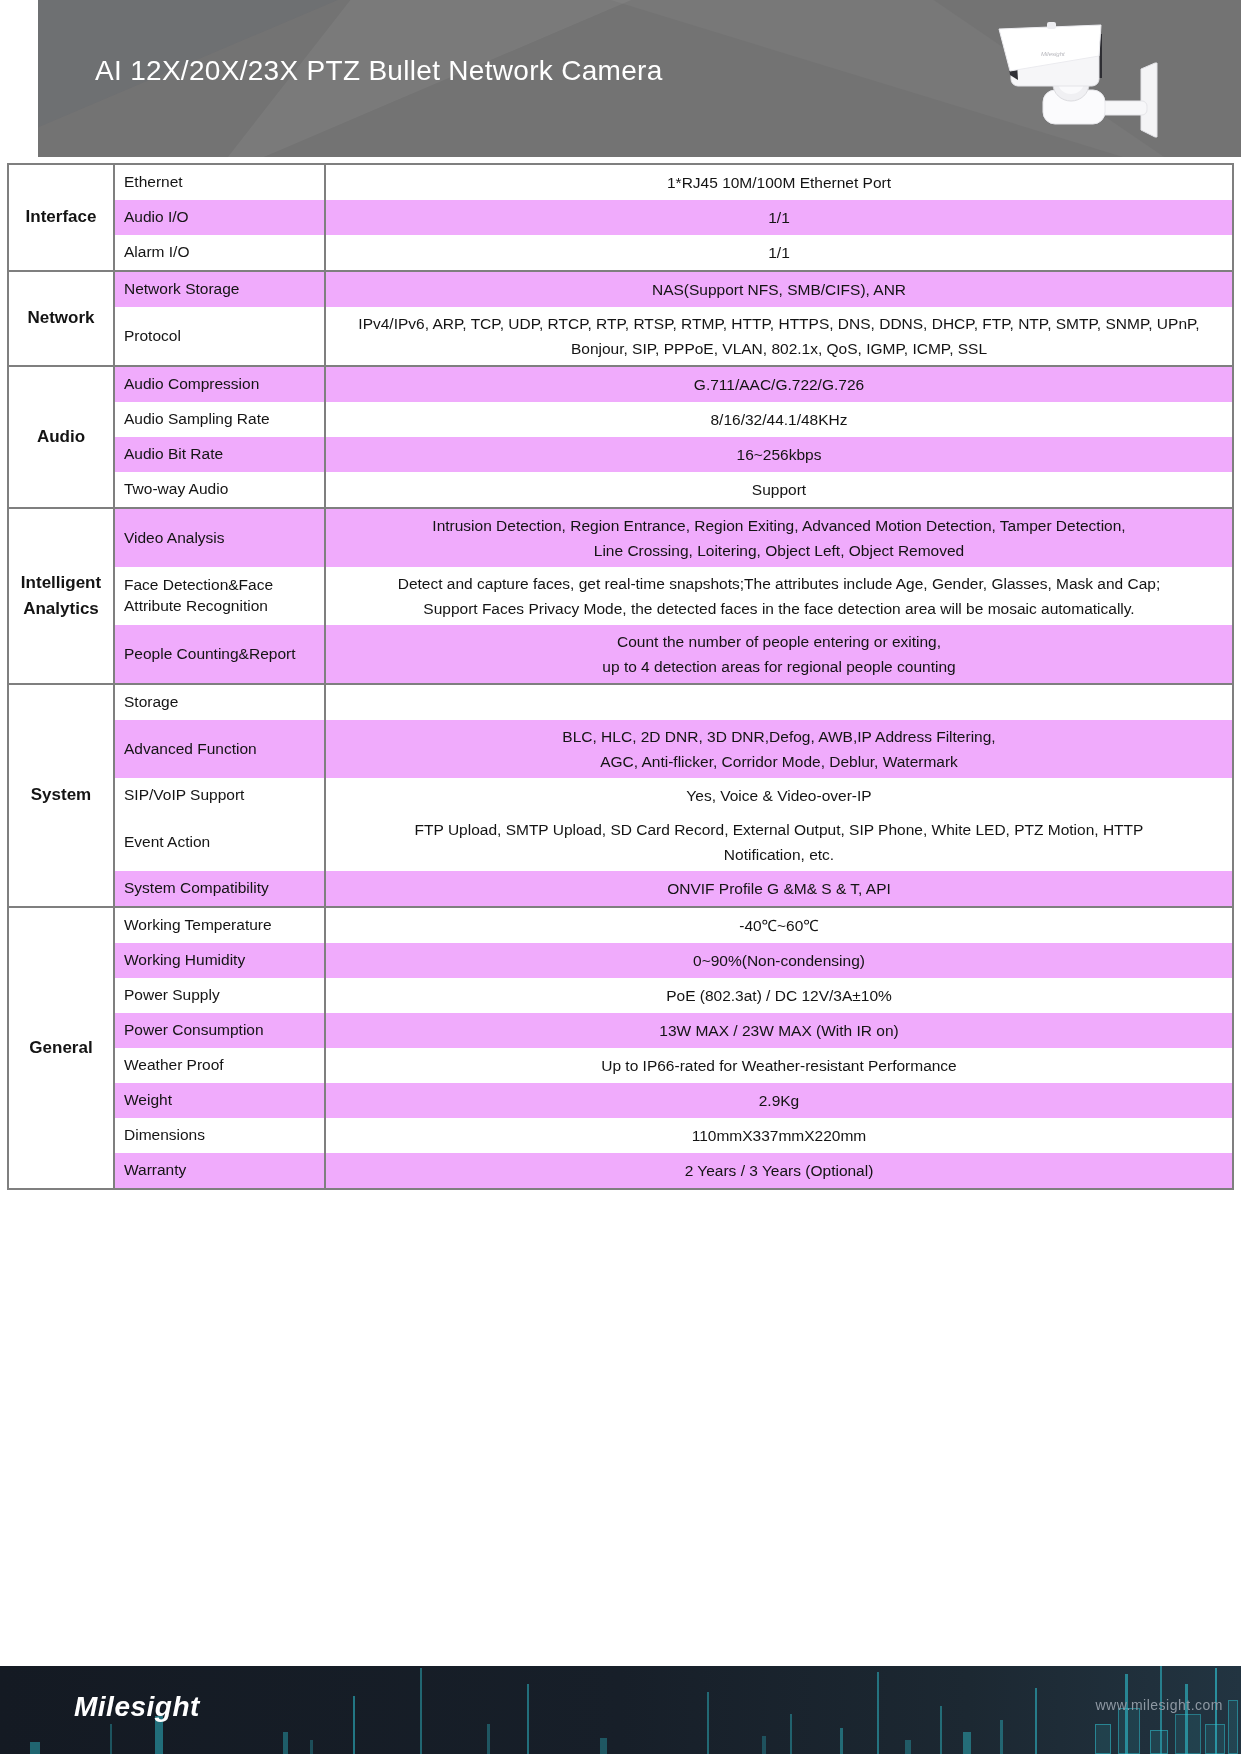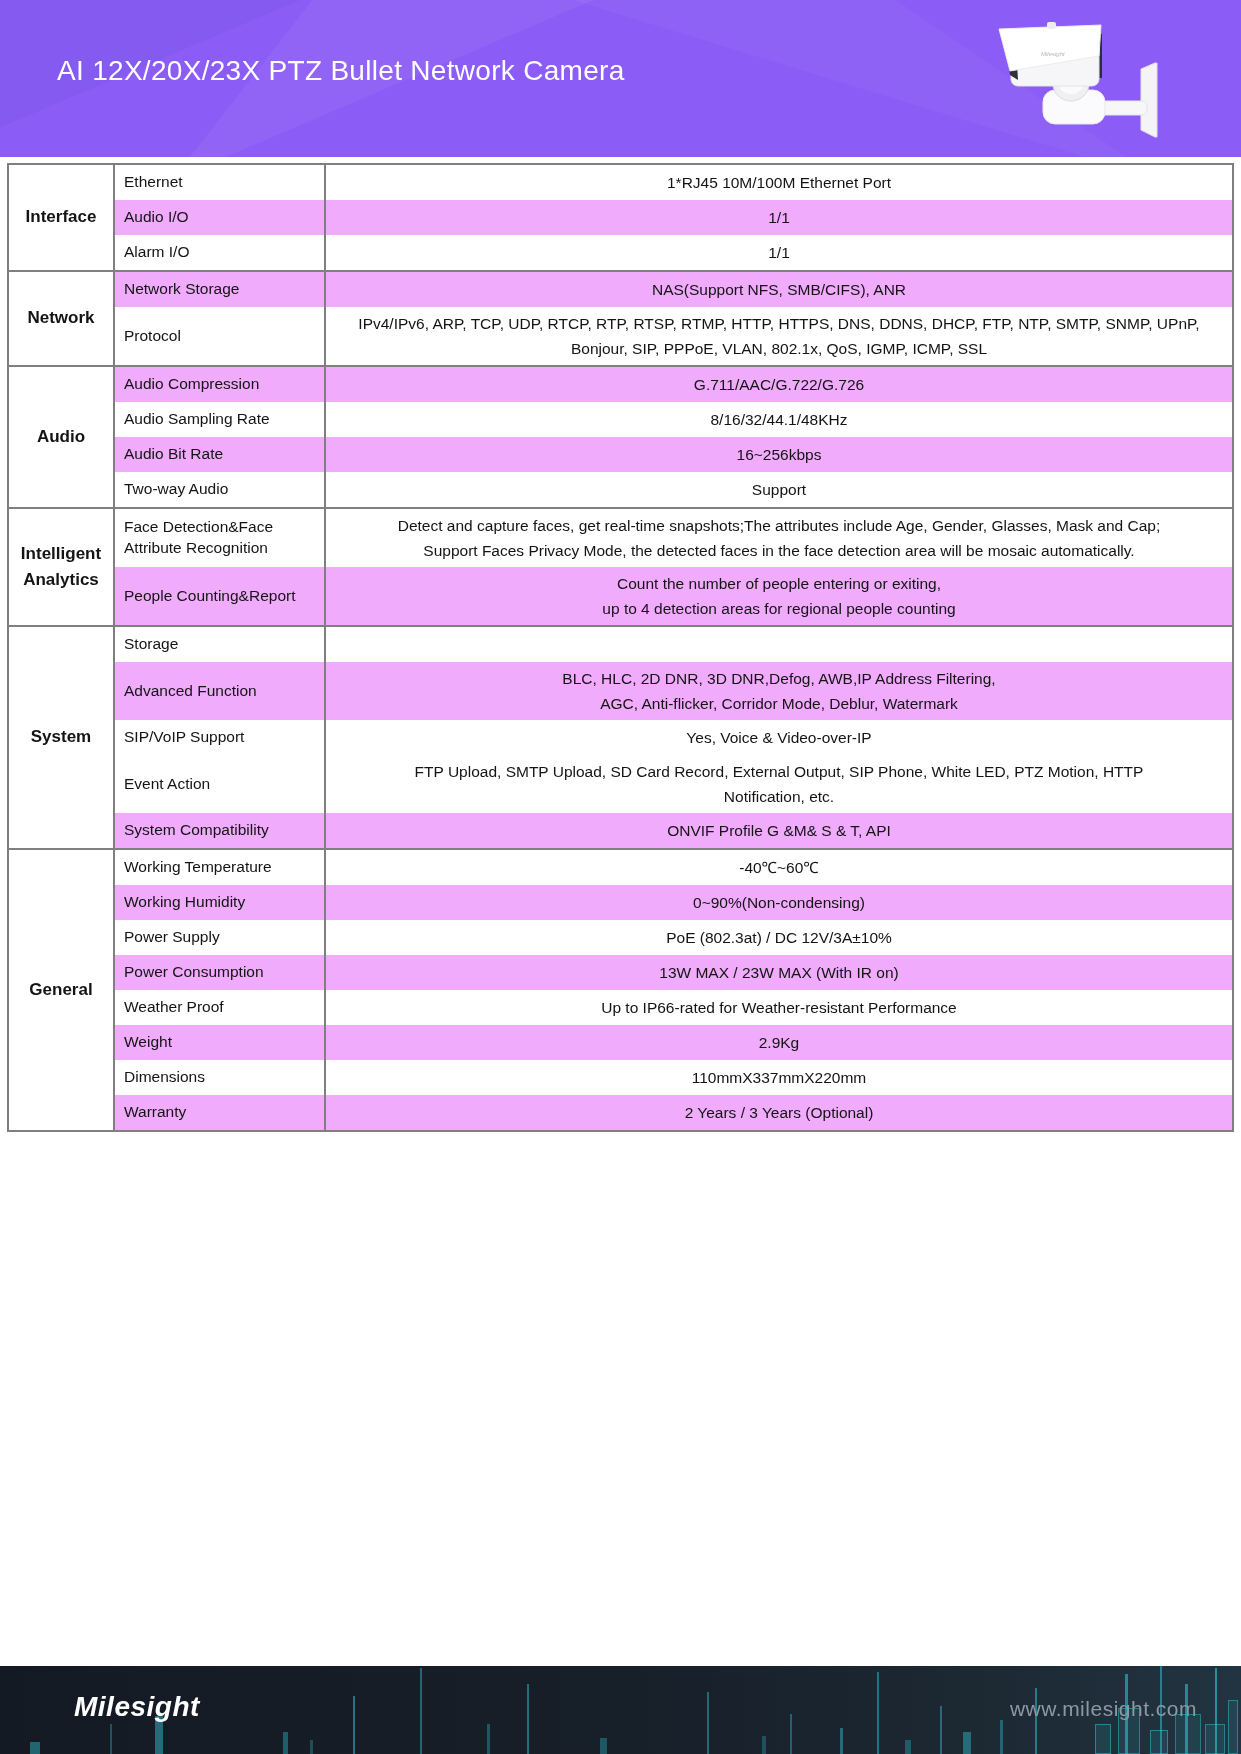--- a/index.html
+++ b/index.html
@@ -8,21 +8,21 @@
     width: 1241px; height: 1754px;
     font-family: "Liberation Sans", sans-serif;
     background: #ffffff;
     display: flex; flex-direction: column;
     overflow: hidden;
   }
 
   
   .header {
     position: relative; flex: none;
-    height: 157px; background: #8b5cf6; overflow: hidden;
+    height: 157px; background: #737373; overflow: hidden; margin-left: 38px;
   }
   .facet { position: absolute; background: rgba(255,255,255,0.055); }
   .facet.f1 { left: 120px; top: -20px; width: 520px; height: 200px;
     clip-path: polygon(40% 0, 100% 0, 10% 100%); }
   .facet.f2 { left: 540px; top: -10px; width: 620px; height: 190px;
     clip-path: polygon(0 0, 55% 0, 100% 100%); background: rgba(255,255,255,0.04); }
   .facet.f3 { left: -60px; top: 0; width: 360px; height: 180px;
     clip-path: polygon(0 0, 100% 0, 0 85%); background: rgba(0,40,90,0.04); }
   .page-title {
     position: absolute; left: 57px; top: 55px;
@@ -70,22 +70,22 @@
     margin-top: auto; flex: none;
     position: relative; height: 88px; overflow: hidden;
     background: linear-gradient(90deg, #141a23 0%, #171f29 50%, #1c2832 78%, #223441 100%);
   }
   .logo {
     position: absolute; left: 74px; top: 25px;
     color: #ffffff; font-size: 28px; font-style: italic; font-weight: bold;
     letter-spacing: 0.5px;
   }
   .website {
-    position: absolute; right: 44px; top: 31px;
-    color: #8e98a3; font-size: 21px; letter-spacing: 0.5px;
+    position: absolute; right: 18px; top: 31px;
+    color: #8e98a3; font-size: 14px; letter-spacing: 0.5px;
     text-decoration: none;
   }
   .bar { position: absolute; bottom: 0; }
 </style>
 </head>
 <body>
 
 <div class="header">
   <div class="facet f1"></div>
   <div class="facet f2"></div>
@@ -182,20 +182,27 @@
           <div class="param">Two-way Audio</div>
           <div class="value">
             <div class="line">Support</div>
           </div>
         </div>
       </div>
     </div>
     <div class="section">
       <div class="cat-cell">Intelligent Analytics</div>
       <div class="rows">
+        <div class="row alt">
+          <div class="param">Video Analysis</div>
+          <div class="value">
+            <div class="line">Intrusion Detection, Region Entrance, Region Exiting, Advanced Motion Detection, Tamper Detection,</div>
+            <div class="line">Line Crossing, Loitering, Object Left, Object Removed</div>
+          </div>
+        </div>
         <div class="row">
           <div class="param">Face Detection&amp;Face Attribute Recognition</div>
           <div class="value">
             <div class="line">Detect and capture faces, get real-time snapshots;The attributes include Age, Gender, Glasses, Mask and Cap;</div>
             <div class="line">Support Faces Privacy Mode, the detected faces in the face detection area will be mosaic automatically.</div>
           </div>
         </div>
         <div class="row alt">
           <div class="param">People Counting&amp;Report</div>
           <div class="value">

